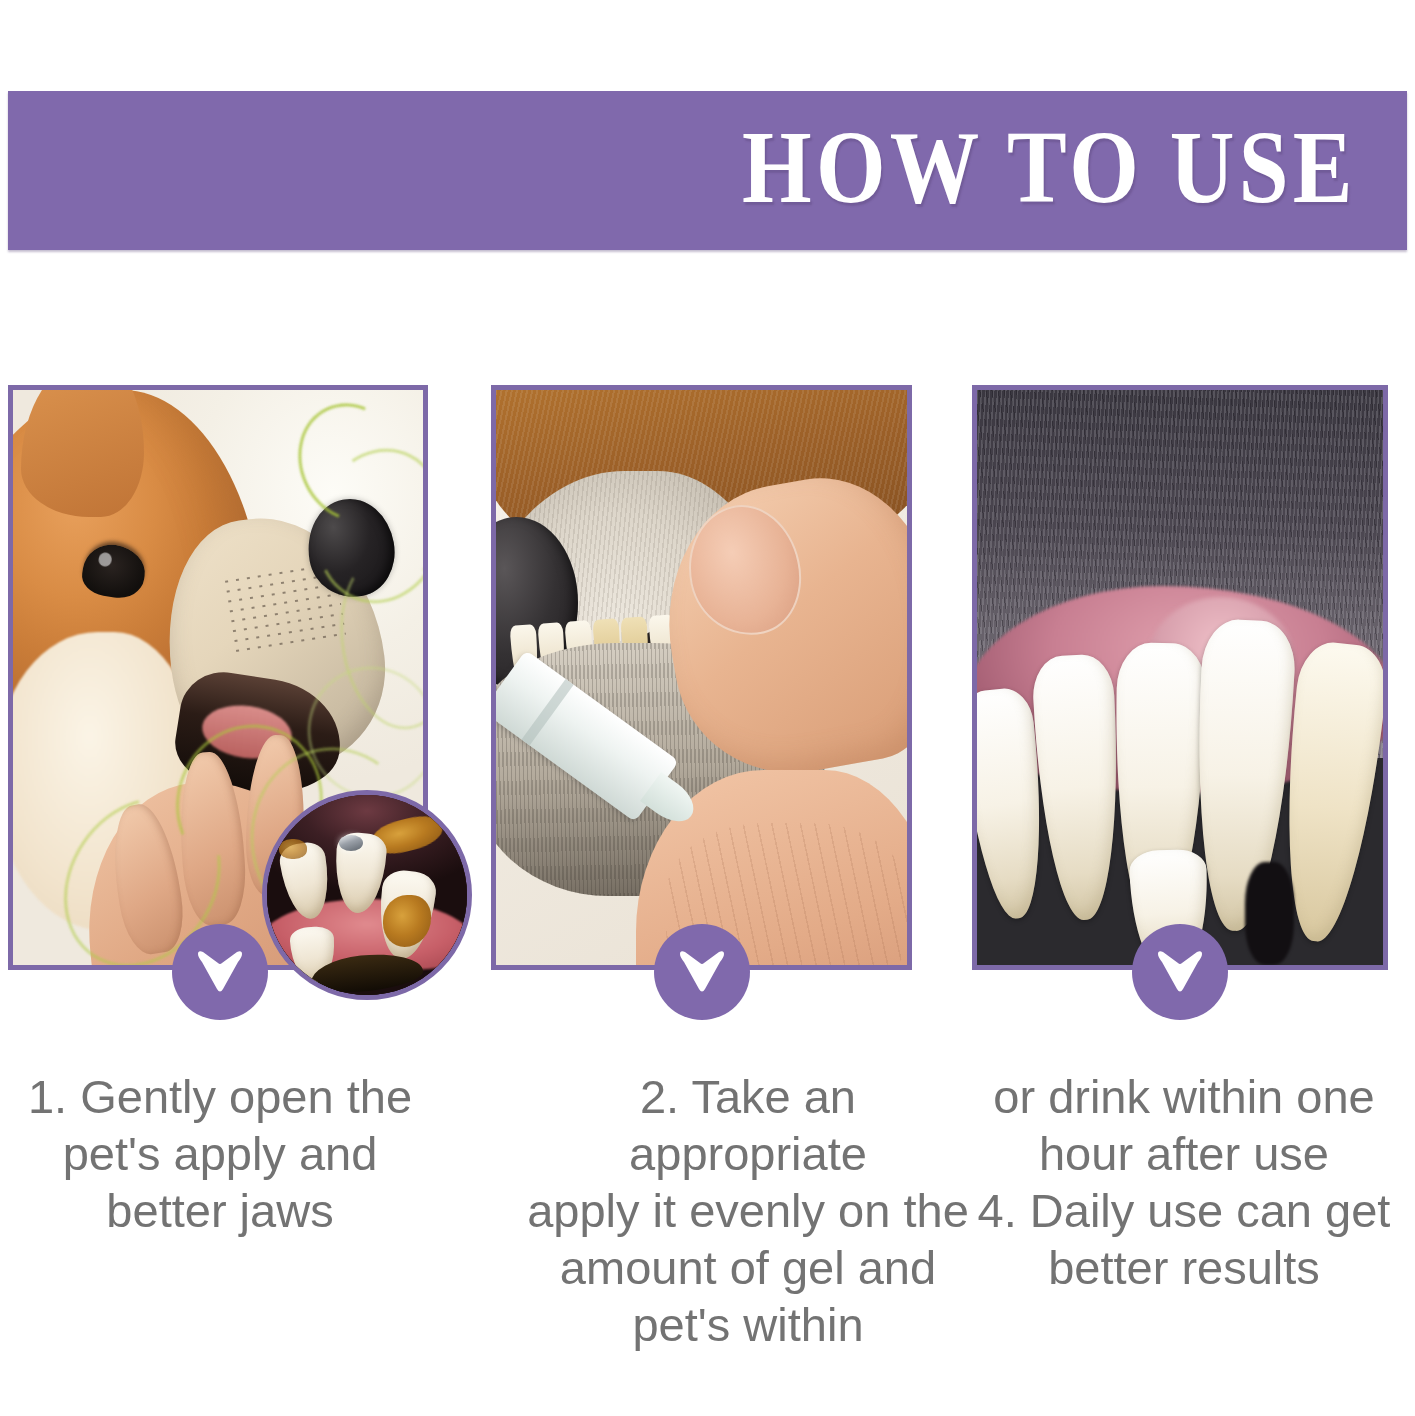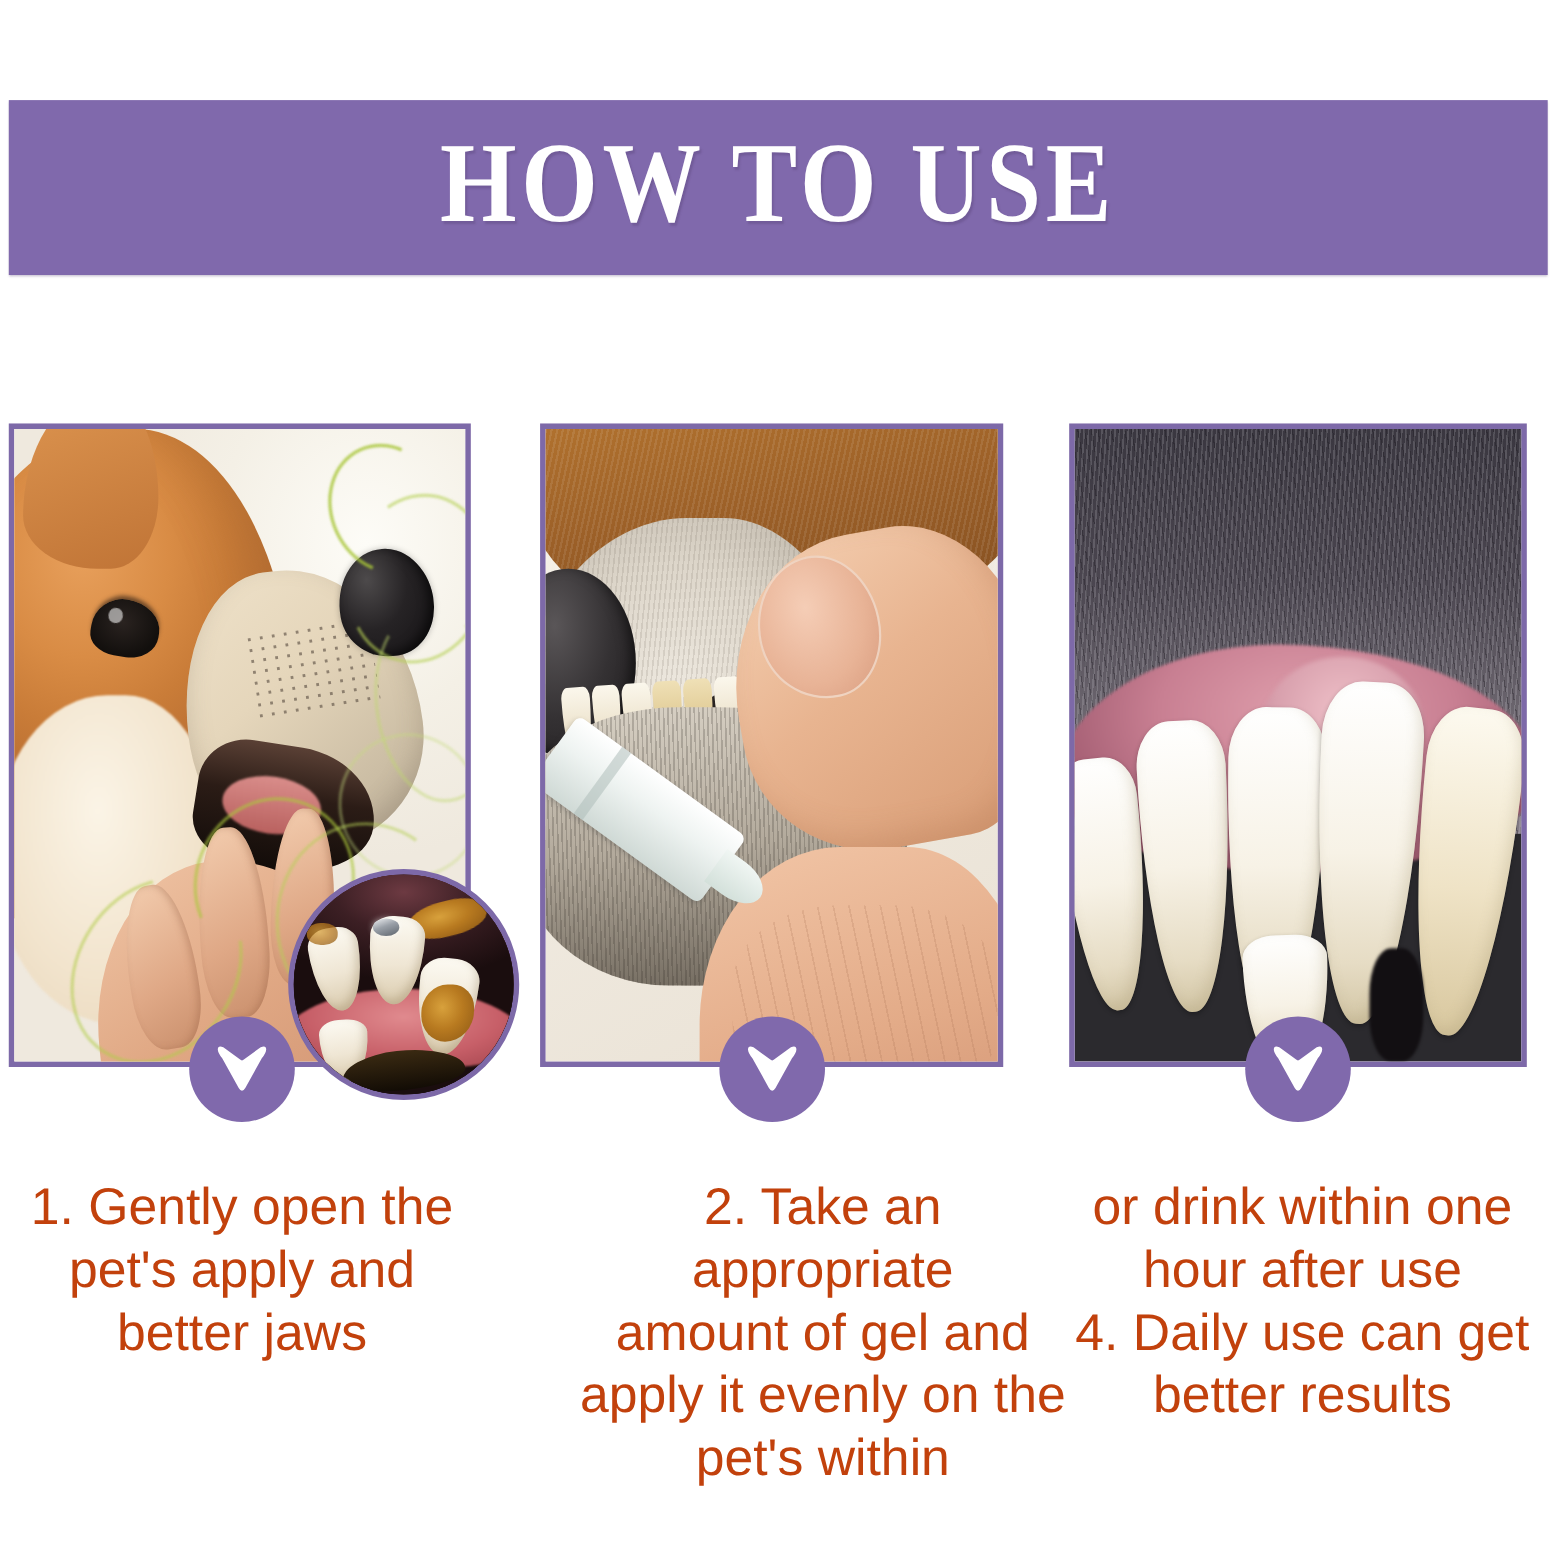--- a/index.html
+++ b/index.html
@@ -25,21 +25,21 @@
     height: 159px;
     background: #8069ac;
     box-shadow: 0 2px 2px rgba(90,70,120,0.35);
   }
   .banner-title {
     position: absolute;
     left: 0;
     right: 0;
     top: 50%;
     transform: translateY(-52%);
-    text-align: center;
+    text-align: right;
     color: #ffffff;
     font-family: "Liberation Serif", "DejaVu Serif", serif;
     font-weight: bold;
     font-size: 104px;
     letter-spacing: 5px;
     line-height: 1;
     transform-origin: center;
     text-shadow: 2px 3px 2px rgba(80,60,110,0.30);
   }
   .banner-title span {
@@ -434,21 +434,21 @@
   
   .captions {
     position: absolute;
     left: 0; top: 1068px;
     width: 1415px;
   }
   .caption {
     position: absolute;
     top: 0;
     text-align: center;
-    color: #c2410c;
+    color: #737373;
     font-family: "Liberation Sans", sans-serif;
     font-size: 47px;
     line-height: 57px;
     font-weight: 400;
   }
   .cap-1 { left: 10px;   width: 420px; }
   .cap-2 { left: 478px;  width: 450px; margin-left: 45px; }
   .cap-3 { left: 960px;  width: 448px; }
   .caption p { margin: 0; }
 </style>
@@ -562,22 +562,22 @@
 </div>
 
 <div class="captions">
   <div class="caption cap-1">
     <p>1. Gently open the</p>
     <p>pet's apply and</p>
     <p>better jaws</p>
   </div>
   <div class="caption cap-2">
     <p>2. Take an appropriate</p>
+    <p>apply it evenly on the</p>
     <p>amount of gel and</p>
-    <p>apply it evenly on the</p>
     <p>pet's within</p>
   </div>
   <div class="caption cap-3">
     <p>or drink within one</p>
     <p>hour after use</p>
     <p>4. Daily use can get</p>
     <p>better results</p>
   </div>
 </div>
 

